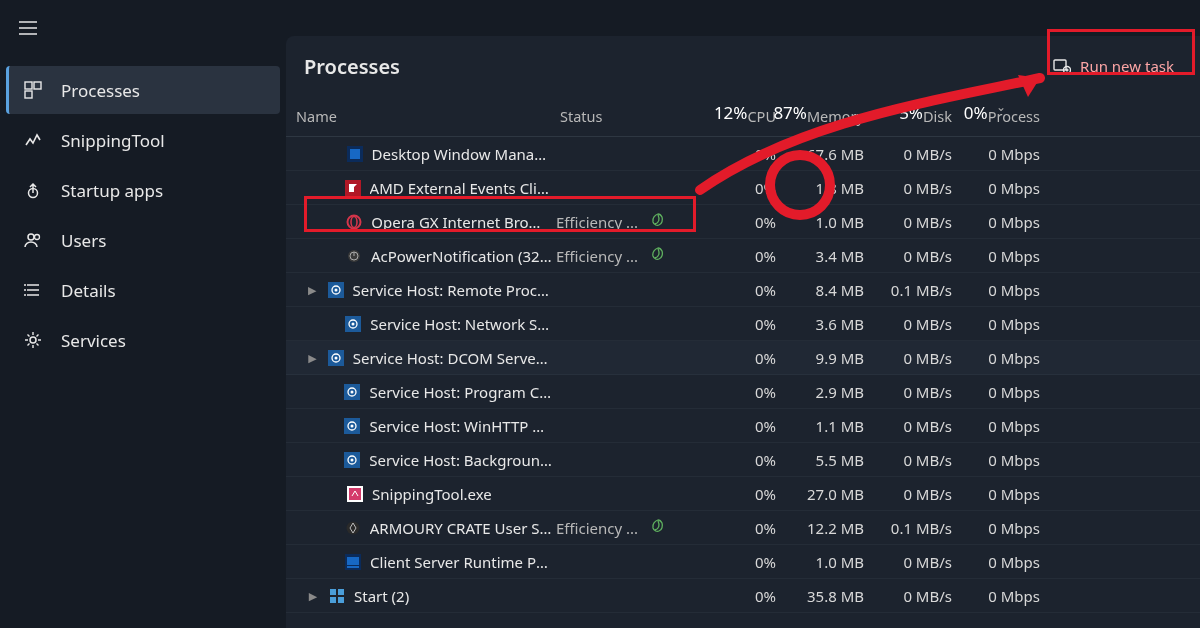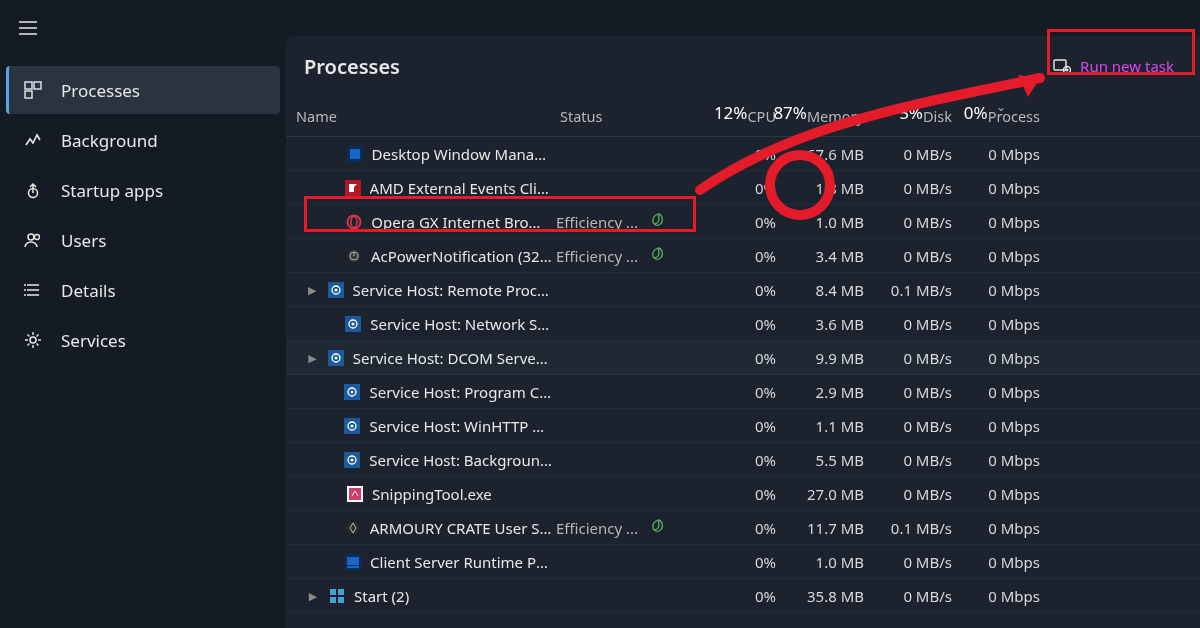--- a/index.html
+++ b/index.html
@@ -61,21 +61,21 @@
   .header-title {
     font-size: 20px; font-weight: 600;
     flex: 1; padding-left: 4px;
   }
   .toolbar { display: flex; gap: 6px; }
   .tool-button {
     display: flex; align-items: center;
     height: 36px;
     padding: 0 12px;
     font-size: 15px;
-    color: #d946ef;
+    color: #fca5a5;
     cursor: pointer;
     gap: 8px;
     border-radius: 4px;
   }
 
   
   .table { flex:1; overflow:hidden; }
   .thead {
     display: flex;
     border-bottom: 1px solid #2e3742;
@@ -140,21 +140,21 @@
             </svg>
           </span>
           <span>Processes</span>
         </div>
         <div class="nav-item">
           <span class="nav-icon">
             <svg width="18" height="18" viewBox="0 0 18 18">
               <path d="M2 14l4-6 3 4 4-8 3 5" stroke="#e8e8e8" fill="none" stroke-width="1.6"></path>
             </svg>
           </span>
-          <span>Background</span>
+          <span>SnippingTool</span>
         </div>
         <div class="nav-item">
           <span class="nav-icon">
             <svg width="18" height="18" viewBox="0 0 18 18">
               <circle cx="9" cy="12" r="4.5" stroke="#e8e8e8" fill="none" stroke-width="1.5"></circle>
               <path d="M9 12V3M6 6l3-3 3 3" stroke="#e8e8e8" fill="none" stroke-width="1.5"></path>
             </svg>
           </span>
           <span>Startup apps</span>
         </div>
@@ -465,21 +465,21 @@
               </span>
               <span class="proc-label">ARMOURY CRATE User Sessio...</span>
             </div>
             <div class="c-status">
               <span>Efficiency ...</span>
               <span class="leaf-badge"><svg width="16" height="16" viewBox="0 0 16 16">
                   <path d="M8 2C5 3 2 6 3 10c1 3 4 4 6 3 3-1 4-5 3-8-1-2-3-3-4-3zM8 3c2 4 1 8-3 9" stroke="#5fb05f" fill="none" stroke-width="1.3"></path>
                 </svg></span>
             </div>
             <div class="c-stat">0%</div>
-            <div class="c-stat ">11.7 MB</div>
+            <div class="c-stat ">12.2 MB</div>
             <div class="c-stat">0.1 MB/s</div>
             <div class="c-stat">0 Mbps</div>
           </div>
           <div class="row">
             <div class="c-name indent1">
               <span class="chevron"></span>
               <span class="proc-icon">
                 <svg width="16" height="16">
                   <rect width="16" height="16" fill="#0b2b5a"></rect>
                   <rect x="2" y="3" width="12" height="8" fill="#1768c4"></rect>

